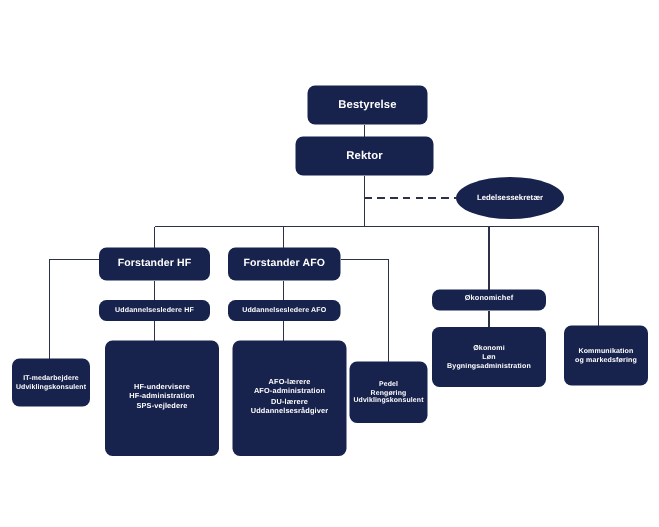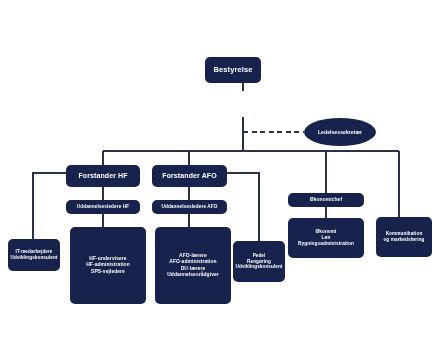--- a/index.html
+++ b/index.html
@@ -91,24 +91,27 @@
       <path d="M 227 173 L 259 173 L 259 241"></path>
 
       <line x1="326" y1="207" x2="326" y2="218"></line>
     </g>
     <g stroke="#2b3248" stroke-width="1.1" fill="none" stroke-dasharray="5,3.5" shape-rendering="crispEdges">
 
       <line x1="243" y1="132" x2="304" y2="132"></line>
     </g>
   </svg>
 
-  <div class="node bold" style="left:205px; top:57px; width:56px; height:26px; font-size:7.5px;">
+  <div class="node bold" style="left:205px; top:57px; width:80px; height:26px; font-size:7.5px;">
     <span class="lbl">Bestyrelse</span>
   </div>
 
+  <div class="node bold" style="left:197px; top:91px; width:92px; height:26px; font-size:7.5px;">
+    <span class="lbl">Rektor</span>
+  </div>
 
   <div class="node-ellipse" style="left:304px; top:118px; width:72px; height:28px; font-size:5.2px; font-weight:bold;">
     <span class="lbl">Ledelsessekretær</span>
   </div>
 
   <div class="node bold" style="left:66px; top:165px; width:74px; height:22px; font-size:7px;">
     <span class="lbl">Forstander HF</span>
   </div>
 
   <div class="node bold" style="left:152px; top:165px; width:75px; height:22px; font-size:7px;">

